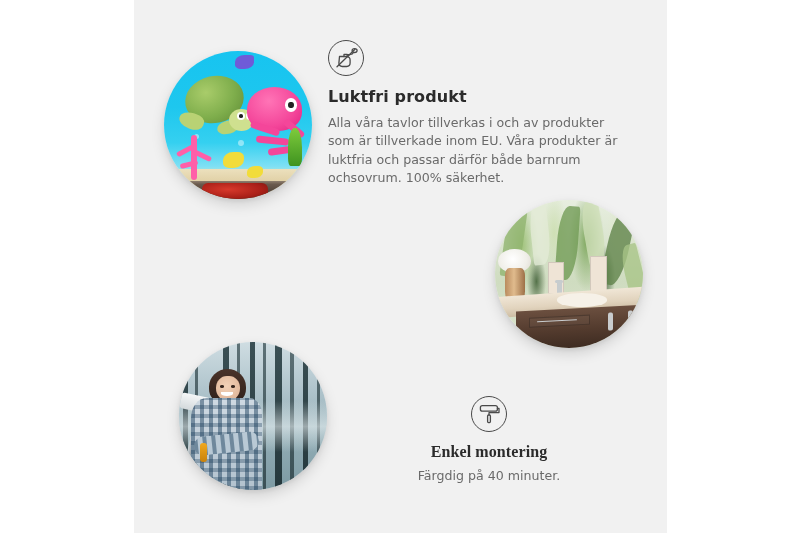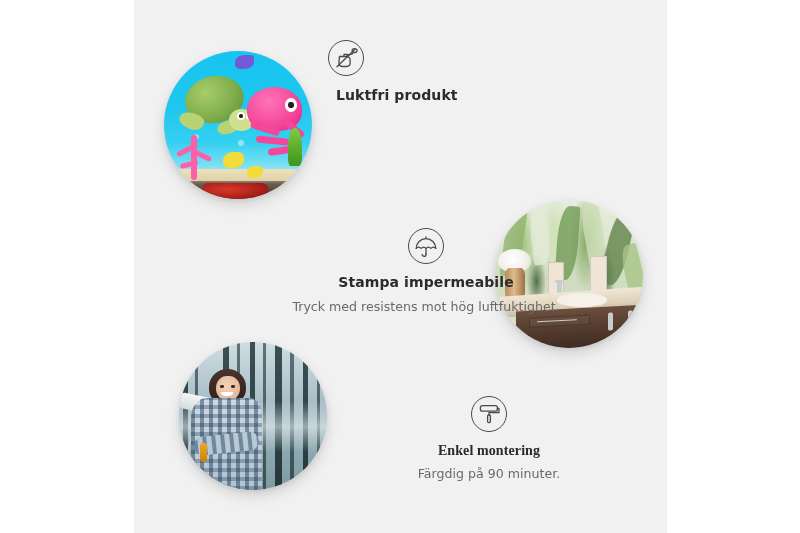--- a/index.html
+++ b/index.html
@@ -121,22 +121,22 @@
     background:linear-gradient(180deg,#f0a81e,#c8820d);border-radius:3px;}
 
   
   .feature{position:absolute;}
   .ico{
     width:36px;height:36px;border:1.4px solid #4a4a4a;border-radius:50%;
     position:relative;box-sizing:border-box;
   }
   .ico svg{position:absolute;left:0;top:0;}
   .f-title{
-    color:#2b2b2b;font-size:14px;font-weight:bold;letter-spacing:.1px;
-    margin:8px;line-height:1.25;
+    color:#2b2b2b;font-size:16px;font-weight:bold;letter-spacing:.1px;
+    margin:0;line-height:1.25;
   }
   .f-desc{
     color:#6a6a6a;font-size:12.6px;line-height:1.46;margin:0;
   }
 
   
   .feat-1{left:194px;top:40px;width:305px;}
   .feat-1 .ico{margin-bottom:11px;}
   .feat-1 .f-title{margin-bottom:7px;}
   .feat-1 .f-desc{width:300px;}
@@ -248,42 +248,30 @@
         <svg width="34" height="34" viewBox="0 0 34 34" fill="none" stroke="#4a4a4a" stroke-width="1.3" stroke-linecap="round" stroke-linejoin="round">
           <path d="M10.5 15.5 h7.2 a3.4 3.4 0 0 1 3.4 3.4 v3.2 a3.4 3.4 0 0 1 -3.4 3.4 h-4.4 a3.4 3.4 0 0 1 -3.4 -3.4 z"></path>
           <path d="M15.0 15.5 v-2.2 h3.2 v2.2"></path>
           <path d="M18.2 13.6 h2.6"></path>
           <path d="M20.8 13.6 q3.0 -0.2 3.6 -2.0"></path>
           <ellipse cx="25.6" cy="9.6" rx="2.5" ry="1.9"></ellipse>
           <path d="M8.0 25.8 L26.0 8.2"></path>
         </svg>
       </div>
       <p class="f-title">Luktfri produkt</p>
-    </div>
-
-    <div class="feature feat-2">
-      <div class="ico">
-        <svg width="34" height="34" viewBox="0 0 34 34" fill="none" stroke="#4a4a4a" stroke-width="1.3" stroke-linecap="round" stroke-linejoin="round">
-          <path d="M7.2 19.4 a9.8 9.8 0 0 1 19.6 0"></path>
-          <path d="M7.2 19.4 q2.45 -2.6 4.9 0 q2.45 -2.6 4.9 0 q2.45 -2.6 4.9 0 q2.45 -2.6 4.9 0"></path>
-          <path d="M17 19.4 v6.0"></path>
-          <path d="M17 25.4 a1.9 1.9 0 0 1 -3.8 0"></path>
-          <path d="M17 9.6 v-1.6"></path>
-        </svg>
-      </div>
-      <p class="f-title">Stampa impermeabile</p>
-      <p class="f-desc">Tryck med resistens mot hög luftfuktighet.</p>
-    </div>
+      <p class="f-desc">Alla våra tavlor tillverkas i och av produkter som är tillverkade inom EU. Våra produkter är luktfria och passar därför både barnrum ochsovrum. 100% säkerhet.</p>
+    </div>
+
 
     <div class="feature feat-3">
       <div class="ico">
         <svg width="34" height="34" viewBox="0 0 34 34" fill="none" stroke="#4a4a4a" stroke-width="1.3" stroke-linecap="round" stroke-linejoin="round">
           <rect x="8.4" y="8.6" width="17.0" height="5.6" rx="2.0"></rect>
           <path d="M25.4 11.4 h1.6 v4.2 h-10.0 v2.2"></path>
           <rect x="15.6" y="18.0" width="2.8" height="7.6" rx="1.0"></rect>
         </svg>
       </div>
       <p class="f-title">Enkel montering</p>
-      <p class="f-desc">Färgdig på 90 minuter.</p>
+      <p class="f-desc">Färgdig på 40 minuter.</p>
     </div>
 
   </div>
 </div>
 
 </body></html>

